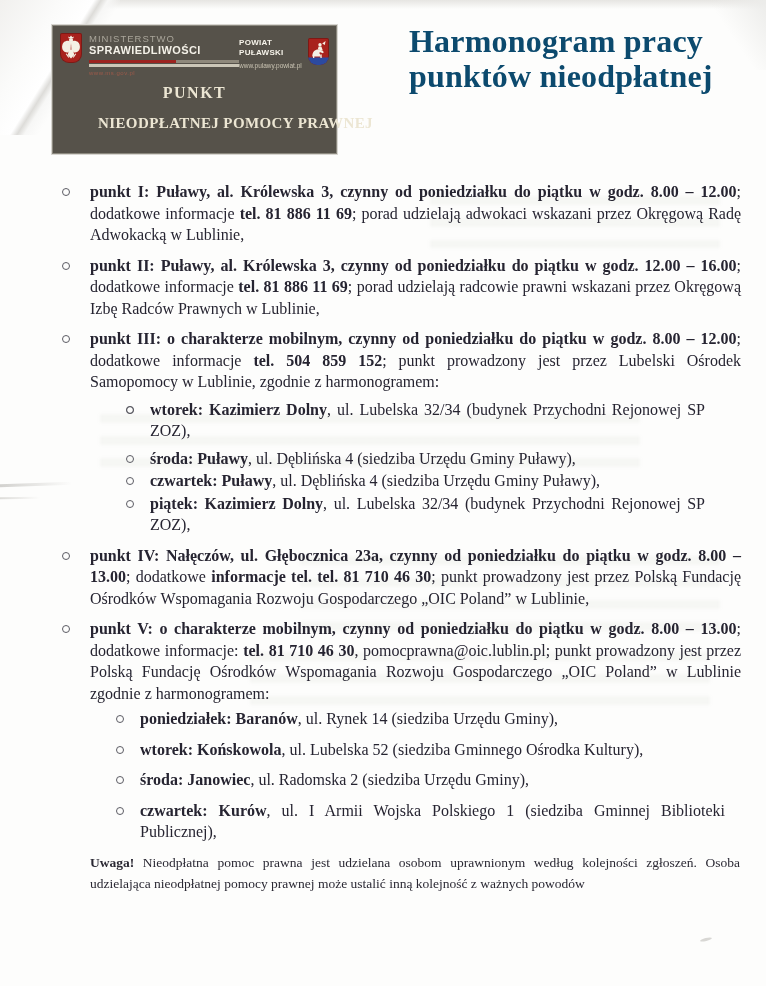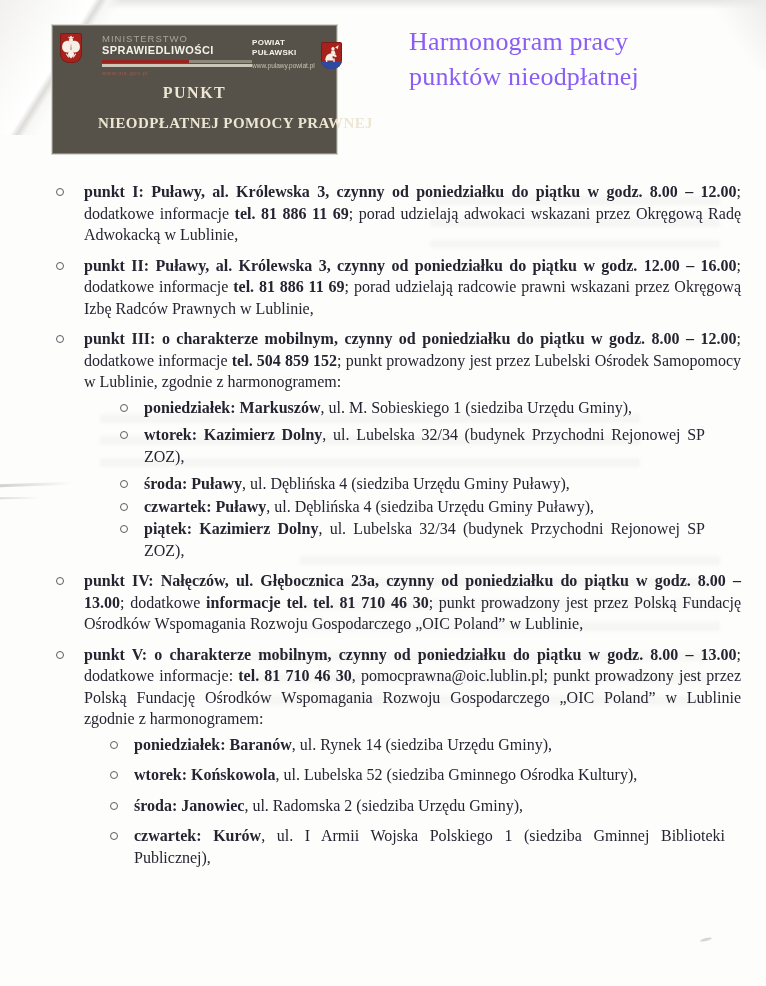--- a/index.html
+++ b/index.html
@@ -29,43 +29,43 @@
   .ghost3{left:300px;top:556px;width:420px;height:76px;}
   .ghost4{left:250px;top:652px;width:460px;height:66px;}
   
   .plaque{
     position:absolute;left:52px;top:25px;width:285px;height:129px;
     background:var(--plaque-bg,#56524a);
     box-shadow:0 0 0 1px #8b887e inset, 0 0 0 1px #d8d6d1;
     font-family:"Liberation Sans", sans-serif;
   }
   .plaque-top{display:flex;justify-content:space-between;align-items:flex-start;padding:8px 9px 0 8px;}
-  .ministry{display:flex;gap:20px;}
+  .ministry{display:flex;gap:7px;}
   .shield{flex:0 0 auto;background:var(--shield-red,#a8221d);overflow:hidden;
     border-radius:2px 2px 9px 9px;box-shadow:0 0 0 1px rgba(0,0,0,.25) inset;}
   .shield.eagle{width:22px;height:30px;}
   .shield.horse{width:21px;height:27px;}
   .ministry-l1{font-size:9.5px;letter-spacing:1px;color:#a9a59a;line-height:11px;}
   .ministry-l2{font-size:11px;font-weight:bold;letter-spacing:.4px;color:#f4f1e8;line-height:13px;}
   .stripe1{height:3px;margin-top:3px;width:150px;
     background:linear-gradient(90deg,var(--stripe-red,#9c2420) 0 58%,#8f897c 58% 100%);}
   .stripe2{height:3px;margin-top:1px;width:150px;background:#ccc7b8;}
   .ministry-url{font-size:6px;color:#9c5a4a;margin-top:3px;letter-spacing:.5px;}
-  .powiat{display:flex;gap:6px;margin-top:5px;align-items:flex-end;}
+  .powiat{display:flex;gap:6px;margin-top:5px;align-items:flex-start;}
   .powiat-name{font-size:8px;font-weight:bold;color:#f6f3ea;letter-spacing:.3px;line-height:10px;}
   .powiat-url{font-size:6.5px;color:#c9c3b2;margin-top:4px;}
   .plaque-punkt{margin-top:8px;text-align:center;font-family:Liberation Serif, serif;
     font-weight:bold;font-size:16px;letter-spacing:1.5px;color:var(--plaque-cream,#ece6d3);}
   .plaque-sub{margin-top:13px;text-align:center;font-family:"Liberation Serif",serif;
     font-weight:bold;font-size:15px;letter-spacing:.4px;color:var(--plaque-cream,#ece6d3);white-space:nowrap;padding-left:46px;}
   
   .doc-title{position:absolute;left:409px;top:24px;width:340px;
-    font-weight:normal;font-size:26px;line-height:35px;color:#8b5cf6;letter-spacing:.2px;}
-  
-  .content{position:absolute;top:181px;left:2px;right:0;padding-left:20px;}
+    font-weight:bold;font-size:32px;line-height:35px;color:#0c4a6e;letter-spacing:.2px;}
+  
+  .content{position:absolute;top:181px;left:8px;right:0;padding-left:20px;}
   ul{list-style:none;margin:0;padding:0;}
   .main-list > li{position:relative;padding:0 25px 0 62px;margin-bottom:9px;
     text-align:justify;font-size:16px;line-height:21.5px;}
   .bullet{position:absolute;left:34px;top:7px;width:6px;height:6px;
     border:1.4px solid #5c5c64;border-radius:50%;background:transparent;}
   .sub-list{margin-top:4px;}
   .sub-list > li{position:relative;text-align:justify;font-size:16px;line-height:21.5px;}
   .sub3 > li{padding:0 36px 0 60px;margin-bottom:6px;}
   .sub3 > li .bullet{left:36px;}
   .sub3 > li:nth-child(2){margin-bottom:6px;}
@@ -156,21 +156,20 @@
         <span class="bullet"></span>
         <div class="rich"><b>punkt II: Puławy, al. Królewska 3, czynny od poniedziałku do piątku w godz. 12.00 – 16.00</b><span>; dodatkowe informacje </span><b>tel. 81 886 11 69</b><span>; porad udzielają radcowie prawni wskazani przez Okręgową Izbę Radców Prawnych w Lublinie,</span></div>
       </li>
 
       <li>
         <span class="bullet"></span>
         <div class="rich"><b>punkt III: o charakterze mobilnym, czynny od poniedziałku do piątku w godz. 8.00 – 12.00</b><span>; dodatkowe informacje </span><b>tel. 504 859 152</b><span>; punkt prowadzony jest przez Lubelski Ośrodek Samopomocy w Lublinie, zgodnie z harmonogramem:</span></div>
         <ul class="sub-list sub3">
           <li>
             <span class="bullet"></span>
-            <div class="rich"><b>poniedziałek: Markuszów</b><span>, ul. M. Sobieskiego 1 (siedziba Urzędu Gminy),</span></div>
           </li>
           <li>
             <span class="bullet"></span>
             <div class="rich"><b>wtorek: Kazimierz Dolny</b><span>, ul. Lubelska 32/34 (budynek Przychodni Rejonowej SP ZOZ),</span></div>
           </li>
           <li>
             <span class="bullet"></span>
             <div class="rich"><b>środa: Puławy</b><span>, ul. Dęblińska 4 (siedziba Urzędu Gminy Puławy),</span></div>
           </li>
           <li>
@@ -207,15 +206,16 @@
           </li>
           <li>
             <span class="bullet"></span>
             <div class="rich"><b>czwartek: Kurów</b><span>, ul. I Armii Wojska Polskiego 1 (siedziba Gminnej Biblioteki Publicznej),</span></div>
           </li>
         </ul>
       </li>
 
     </ul>
 
+    <p class="footnote rich"><b>Uwaga!</b><span> Nieodpłatna pomoc prawna jest udzielana osobom uprawnionym według kolejności zgłoszeń. Osoba udzielająca nieodpłatnej pomocy prawnej może ustalić inną kolejność z ważnych powodów</span></p>
   </div>
 
 </div>
 
 </body></html>

